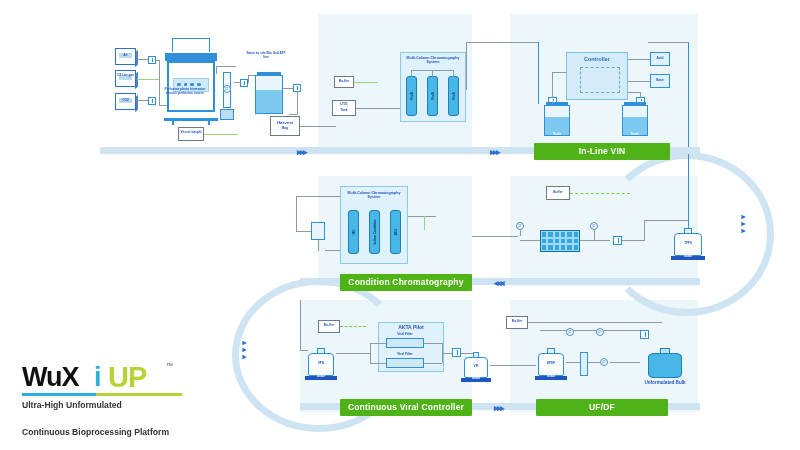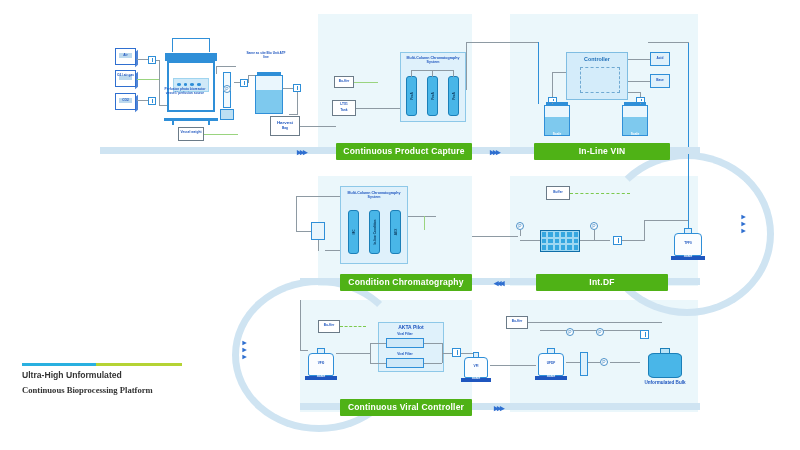--- a/index.html
+++ b/index.html
@@ -385,32 +385,37 @@
   <div class="pipe" style="left:610px;top:362px;width:30px;height:1px;"></div>
 
   <div class="drum" style="left:648px;top:348px;width:34px;height:30px;">
     <div class="drumtop"></div>
       <div class="drumbody"></div>
   </div>
   <div class="lbl" style="left:628px;top:381px;width:74px;font-size:4.6px;">Unformulated Bulk</div>
 
   <div class="rail" style="left:100px;top:147px;width:600px;"></div>
   <div class="chev" style="left:297px;top:148px;">▸▸▸</div>
-  <div class="pill green" style="left:336px;top:143px;width:136px;">Continuous Product Capture</div>
   <div class="chev" style="left:490px;top:148px;">▸▸▸</div>
   <div class="pill green" style="left:534px;top:143px;width:136px;">In-Line VIN</div>
 
   <div class="rail" style="left:300px;top:278px;width:400px;"></div>
   <div class="pill green" style="left:340px;top:274px;width:132px;">Condition Chromatography</div>
   <div class="chev" style="left:494px;top:279px;">◂◂◂</div>
-  <div class="pill green" style="left:536px;top:274px;width:132px;">Int.DF</div>
 
   <div class="rail" style="left:300px;top:403px;width:400px;"></div>
   <div class="pill green" style="left:340px;top:399px;width:132px;">Continuous Viral Controller</div>
   <div class="chev" style="left:494px;top:404px;">▸▸▸</div>
+  <div class="pill green" style="left:536px;top:399px;width:132px;">UF/DF</div>
 
   <div class="logo">
+    <div class="lrow">
+      <span class="wux">WuX</span>
+      <span class="i">i</span>
+      <span class="up">UP</span>
+      <span class="tm">™</span>
+    </div>
     <div class="bar"></div>
     <div class="tag">Ultra-High Unformulated</div>
-    <div class="tag" style="margin-top:4px;font-family:Liberation Serif, serif;">Continuous Bioprocessing Platform</div>
+    <div class="tag" style="margin-top:16px;">Continuous Bioprocessing Platform</div>
   </div>
 
 </div>
 
 </body></html>

